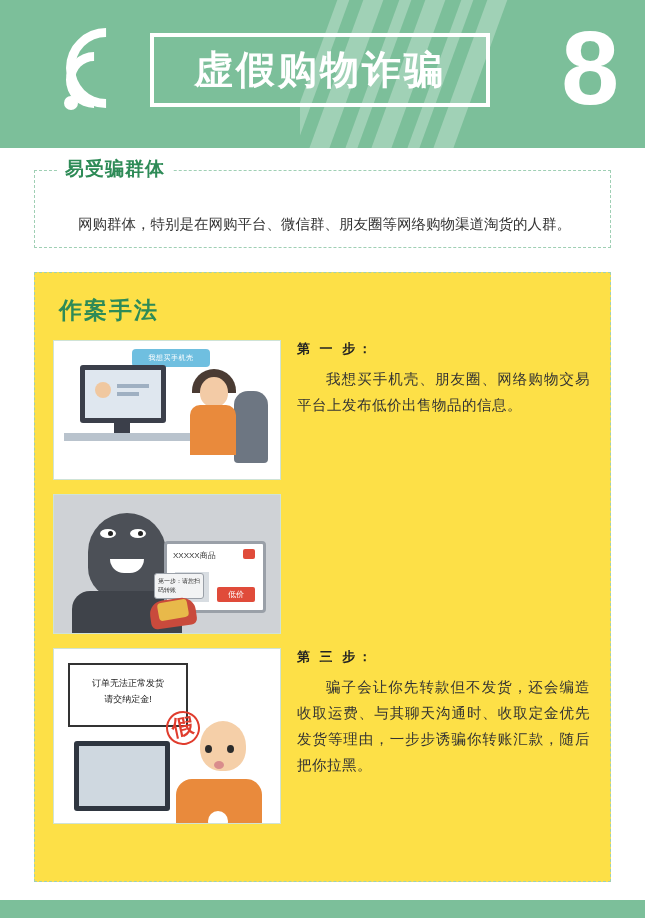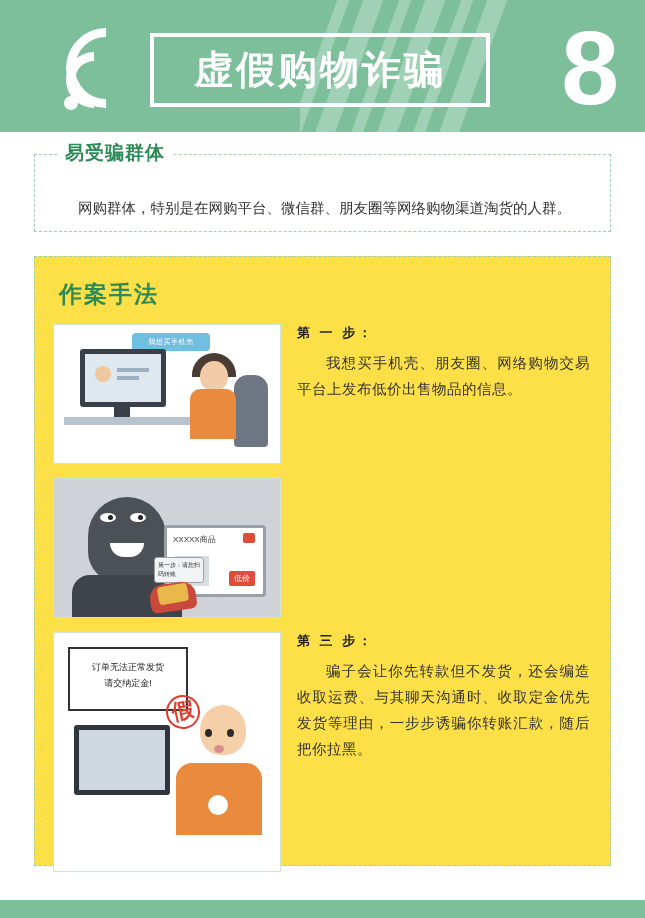--- a/index.html
+++ b/index.html
@@ -12,21 +12,21 @@
     background: #ffffff;
     font-family: "Liberation Sans", sans-serif;
     overflow: hidden;
     position: relative;
   }
 
   
   .header {
     position: relative;
     width: 645px;
-    height: 132px;
+    height: 148px;
     background: #7cbf9a;
     overflow: hidden;
   }
   .header-stripes {
     position: absolute;
     top: 0;
     left: 300px;
     width: 240px;
     height: 148px;
     overflow: hidden;
@@ -178,21 +178,21 @@
     margin-bottom: 8px;
   }
   .step-body {
     font-size: 14.5px;
     line-height: 26px;
     color: #333333;
     text-indent: 2em;
     text-align: justify;
     letter-spacing: 0.5px;
   }
-  .step-row.tall .step-illus { height: 240px; }
+  .step-row.tall .step-illus { height: 176px; }
 
   
   .i1-monitor {
     position: absolute;
     left: 26px;
     top: 24px;
     width: 86px;
     height: 58px;
     background: #3b3f4a;
     border-radius: 3px;
@@ -373,21 +373,21 @@
     background: #e04b3a;
     border-radius: 2px;
   }
   .i2-tablet .price {
     position: absolute;
     right: 8px;
     bottom: 8px;
     background: #e04b3a;
     color: #fff;
     font-size: 8px;
-    padding: 2px 5px;
+    padding: 2px 11px;
     border-radius: 2px;
   }
   .i2-tablet .photo {
     position: absolute;
     left: 8px;
     bottom: 8px;
     width: 34px;
     height: 30px;
     background: #d8dde2;
   }

